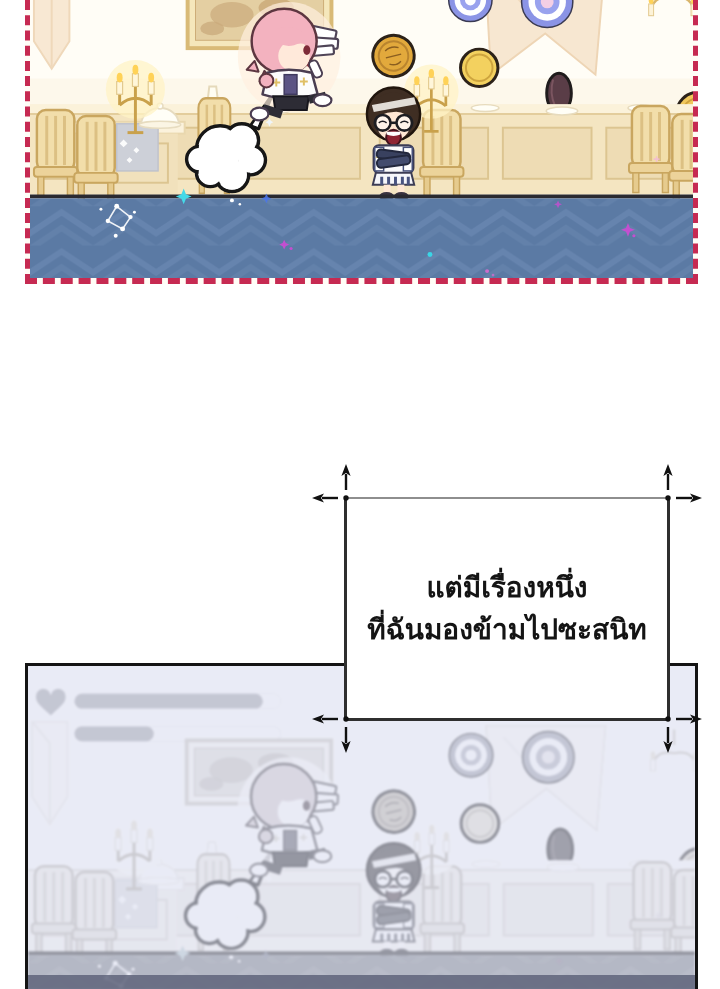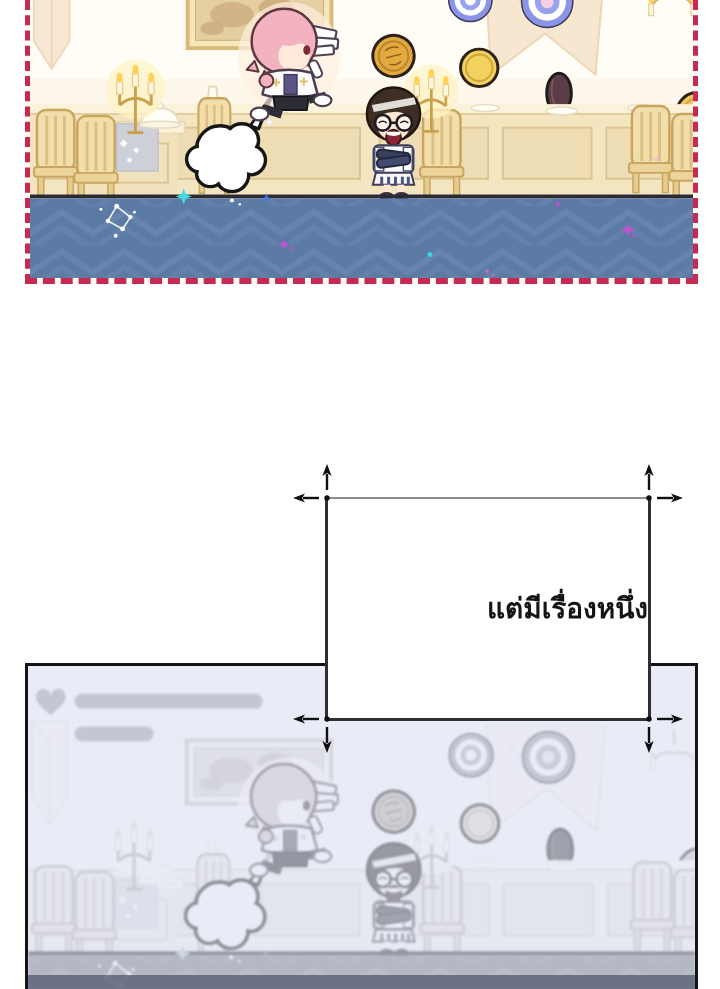--- a/index.html
+++ b/index.html
@@ -6,24 +6,24 @@
   .page{position:relative;width:720px;height:989px;overflow:hidden;background:#ffffff;
         font-family:"DejaVu Sans","Liberation Sans",sans-serif;}
 
   
   .panel-top{position:absolute;left:25px;top:0;width:673px;height:284px;
     box-sizing:border-box;overflow:hidden;background:#fffdf6;
     border-left:5px dashed #c62a52;border-right:5px dashed #c62a52;border-bottom:6px dashed #c62a52;}
   .panel-top svg{display:block;width:100%;height:100%;}
 
   
-  .caption{position:absolute;left:325px;top:497px;width:326px;height:224px;
+  .caption{position:absolute;left:344px;top:497px;width:326px;height:224px;
     box-sizing:border-box;background:#ffffff;z-index:6;
     border:3px solid #2f2f2f;border-top:2px solid #8e8e8e;
-    display:flex;align-items:center;justify-content:flex-end;}
+    display:flex;align-items:center;justify-content:center;}
   .caption-text{text-align:center;color:#141414;font-size:28px;line-height:1.5;font-weight:600;
     letter-spacing:0;}
   .caption-text span{display:block;}
   .cmark{position:absolute;width:76px;height:76px;pointer-events:none;}
   .cmark.tl{left:-39px;top:-39px;}
   .cmark.tr{right:-39px;top:-39px;}
   .cmark.bl{left:-39px;bottom:-39px;}
   .cmark.br{right:-39px;bottom:-39px;}
 
   
@@ -326,16 +326,17 @@
         <use href="#cmarkdef" transform="translate(76,0) scale(-1,1)"></use>
       </svg>
     <svg class="cmark bl" viewBox="0 0 76 76">
         <use href="#cmarkdef" transform="translate(0,76) scale(1,-1)"></use>
       </svg>
     <svg class="cmark br" viewBox="0 0 76 76">
         <use href="#cmarkdef" transform="translate(76,76) scale(-1,-1)"></use>
       </svg>
     <div class="caption-text">
       <span>แต่มีเรื่องหนึ่ง</span>
+      <span>ที่ฉันมองข้ามไปซะสนิท</span>
     </div>
   </div>
 
 </div>
 
 </body></html>

